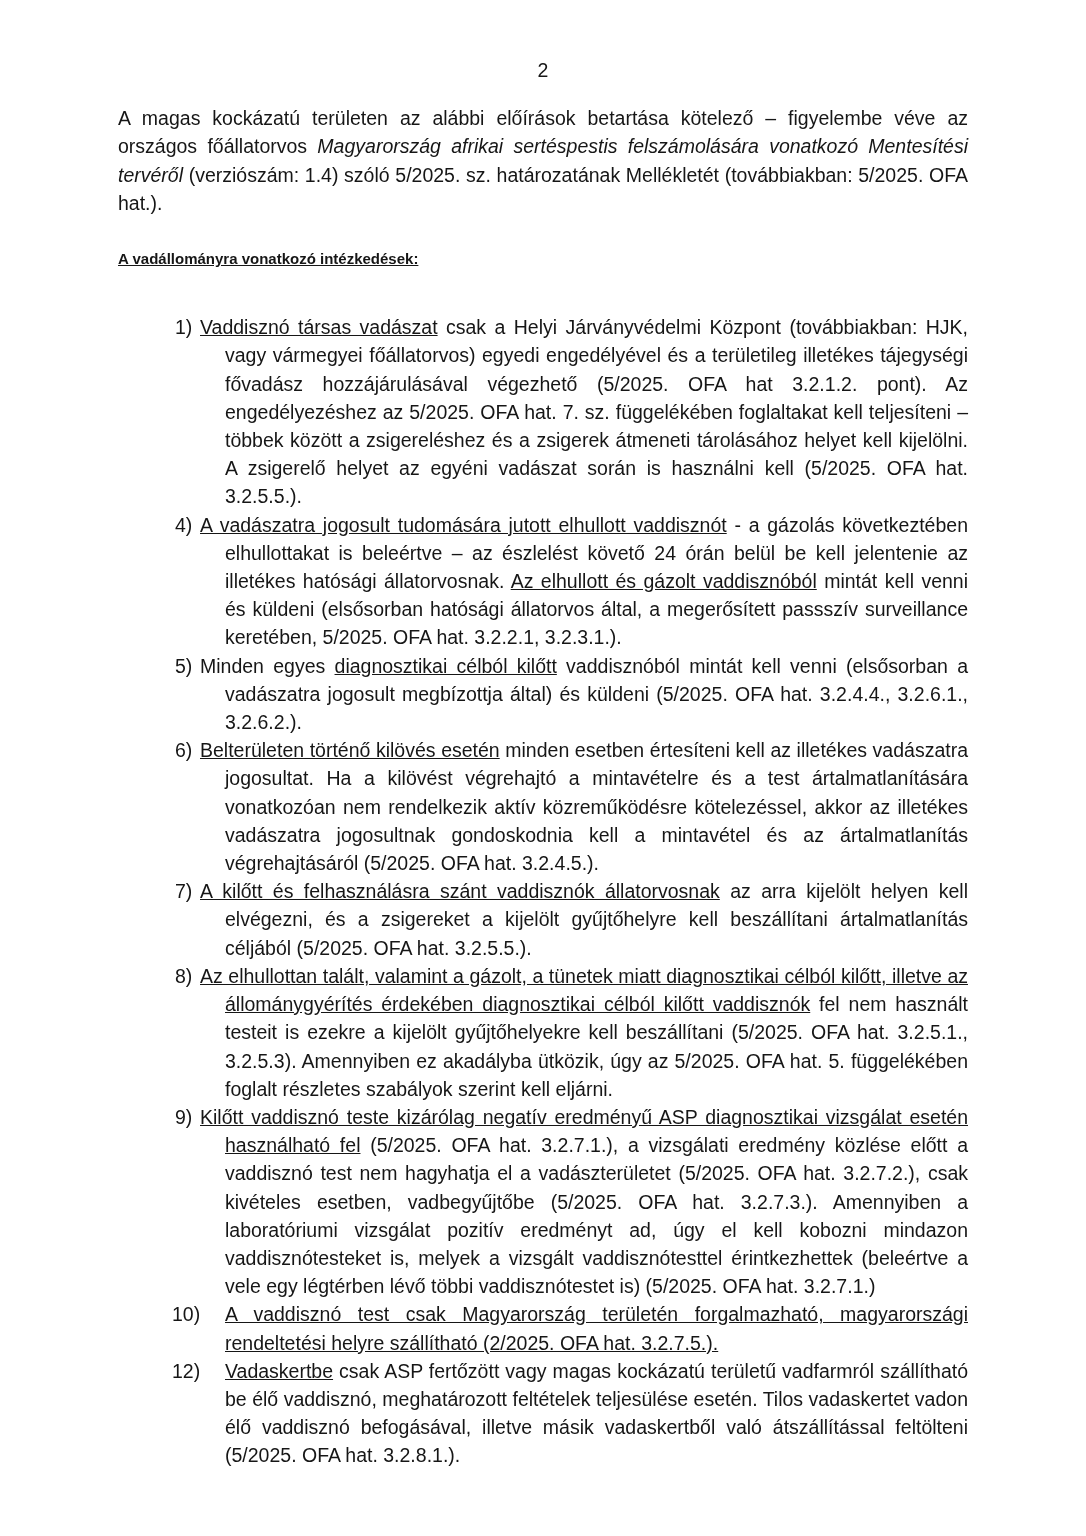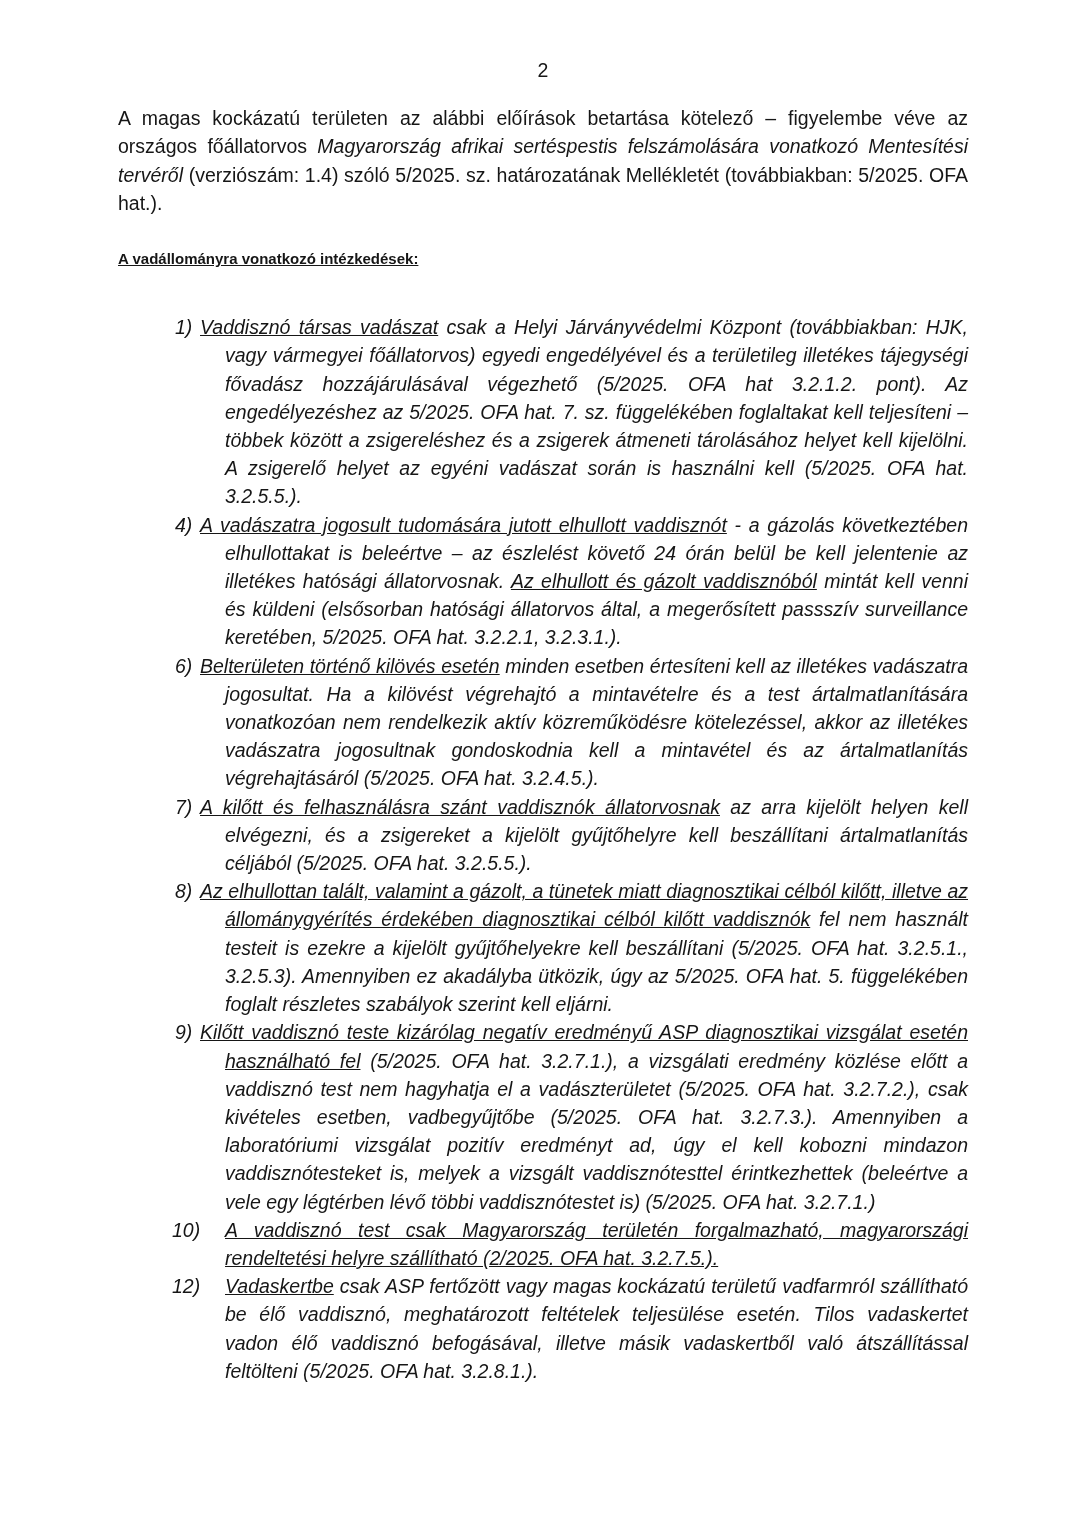--- a/index.html
+++ b/index.html
@@ -28,21 +28,20 @@
   .section-heading {
     font-size: 15px;
     font-weight: bold;
     text-decoration: underline;
     margin: 0 0 40px 0;
   }
   .measure {
     text-align: justify;
     padding-left: 107px;
     text-indent: -50px;
-    font-style: italic;
   }
   .measure .num {
     display: inline-block;
     text-indent: 0;
     width: 25px;
   }
   .measure.wide { text-indent: -53px; }
   .measure.wide .num { width: 53px; }
   .u { text-decoration: underline; }
   .i { font-style: italic; }
@@ -50,20 +49,21 @@
 </head>
 <body>
 
 <div class="page">
   <div class="page-number">2</div>
   <p class="intro"><span>A magas kockázatú területen az alábbi előírások betartása kötelező – figyelembe véve az országos főállatorvos </span><span class="i">Magyarország afrikai sertéspestis felszámolására vonatkozó Mentesítési tervéről</span><span> (verziószám: 1.4) szóló 5/2025. sz. határozatának Mellékletét (továbbiakban: 5/2025. OFA hat.).</span></p>
   <h2 class="section-heading">A vadállományra vonatkozó intézkedések:</h2>
   <div class="measures">
       <div class="measure"><span class="num">1)</span><span class="u">Vaddisznó társas vadászat</span><span> csak a Helyi Járványvédelmi Központ (továbbiakban: HJK, vagy vármegyei főállatorvos) egyedi engedélyével és a területileg illetékes tájegységi fővadász hozzájárulásával végezhető (5/2025. OFA hat 3.2.1.2. pont). Az engedélyezéshez az 5/2025. OFA hat. 7. sz. függelékében foglaltakat kell teljesíteni – többek között a zsigereléshez és a zsigerek átmeneti tárolásához helyet kell kijelölni. A zsigerelő helyet az egyéni vadászat során is használni kell (5/2025. OFA hat. 3.2.5.5.).</span></div>
       <div class="measure"><span class="num">4)</span><span class="u">A vadászatra jogosult tudomására jutott elhullott vaddisznót</span><span> - a gázolás következtében elhullottakat is beleértve – az észlelést követő 24 órán belül be kell jelentenie az illetékes hatósági állatorvosnak. </span><span class="u">Az elhullott és gázolt vaddisznóból</span><span> mintát kell venni és küldeni (elsősorban hatósági állatorvos által, a megerősített passszív surveillance keretében, 5/2025. OFA hat. 3.2.2.1, 3.2.3.1.).</span></div>
+      <div class="measure"><span class="num">5)</span><span>Minden egyes </span><span class="u">diagnosztikai célból kilőtt</span><span> vaddisznóból mintát kell venni (elsősorban a vadászatra jogosult megbízottja által) és küldeni (5/2025. OFA hat. 3.2.4.4., 3.2.6.1., 3.2.6.2.).</span></div>
       <div class="measure"><span class="num">6)</span><span class="u">Belterületen történő kilövés esetén</span><span> minden esetben értesíteni kell az illetékes vadászatra jogosultat. Ha a kilövést végrehajtó a mintavételre és a test ártalmatlanítására vonatkozóan nem rendelkezik aktív közreműködésre kötelezéssel, akkor az illetékes vadászatra jogosultnak gondoskodnia kell a mintavétel és az ártalmatlanítás végrehajtásáról (5/2025. OFA hat. 3.2.4.5.).</span></div>
       <div class="measure"><span class="num">7)</span><span class="u">A kilőtt és felhasználásra szánt vaddisznók állatorvosnak</span><span> az arra kijelölt helyen kell elvégezni, és a zsigereket a kijelölt gyűjtőhelyre kell beszállítani ártalmatlanítás céljából (5/2025. OFA hat. 3.2.5.5.).</span></div>
       <div class="measure"><span class="num">8)</span><span class="u">Az elhullottan talált, valamint a gázolt, a tünetek miatt diagnosztikai célból kilőtt, illetve az állománygyérítés érdekében diagnosztikai célból kilőtt vaddisznók</span><span> fel nem használt testeit is ezekre a kijelölt gyűjtőhelyekre kell beszállítani (5/2025. OFA hat. 3.2.5.1., 3.2.5.3). Amennyiben ez akadályba ütközik, úgy az 5/2025. OFA hat. 5. függelékében foglalt részletes szabályok szerint kell eljárni.</span></div>
       <div class="measure"><span class="num">9)</span><span class="u">Kilőtt vaddisznó teste kizárólag negatív eredményű ASP diagnosztikai vizsgálat esetén használható fel</span><span> (5/2025. OFA hat. 3.2.7.1.), a vizsgálati eredmény közlése előtt a vaddisznó test nem hagyhatja el a vadászterületet (5/2025. OFA hat. 3.2.7.2.), csak kivételes esetben, vadbegyűjtőbe (5/2025. OFA hat. 3.2.7.3.). Amennyiben a laboratóriumi vizsgálat pozitív eredményt ad, úgy el kell kobozni mindazon vaddisznótesteket is, melyek a vizsgált vaddisznótesttel érintkezhettek (beleértve a vele egy légtérben lévő többi vaddisznótestet is) (5/2025. OFA hat. 3.2.7.1.)</span></div>
       <div class="measure wide"><span class="num">10)</span><span class="u">A vaddisznó test csak Magyarország területén forgalmazható, magyarországi rendeltetési helyre szállítható (2/2025. OFA hat. 3.2.7.5.).</span></div>
       <div class="measure wide"><span class="num">12)</span><span class="u">Vadaskertbe</span><span> csak ASP fertőzött vagy magas kockázatú területű vadfarmról szállítható be élő vaddisznó, meghatározott feltételek teljesülése esetén. Tilos vadaskertet vadon élő vaddisznó befogásával, illetve másik vadaskertből való átszállítással feltölteni (5/2025. OFA hat. 3.2.8.1.).</span></div>
     </div>
 </div>
 
 </body></html>

